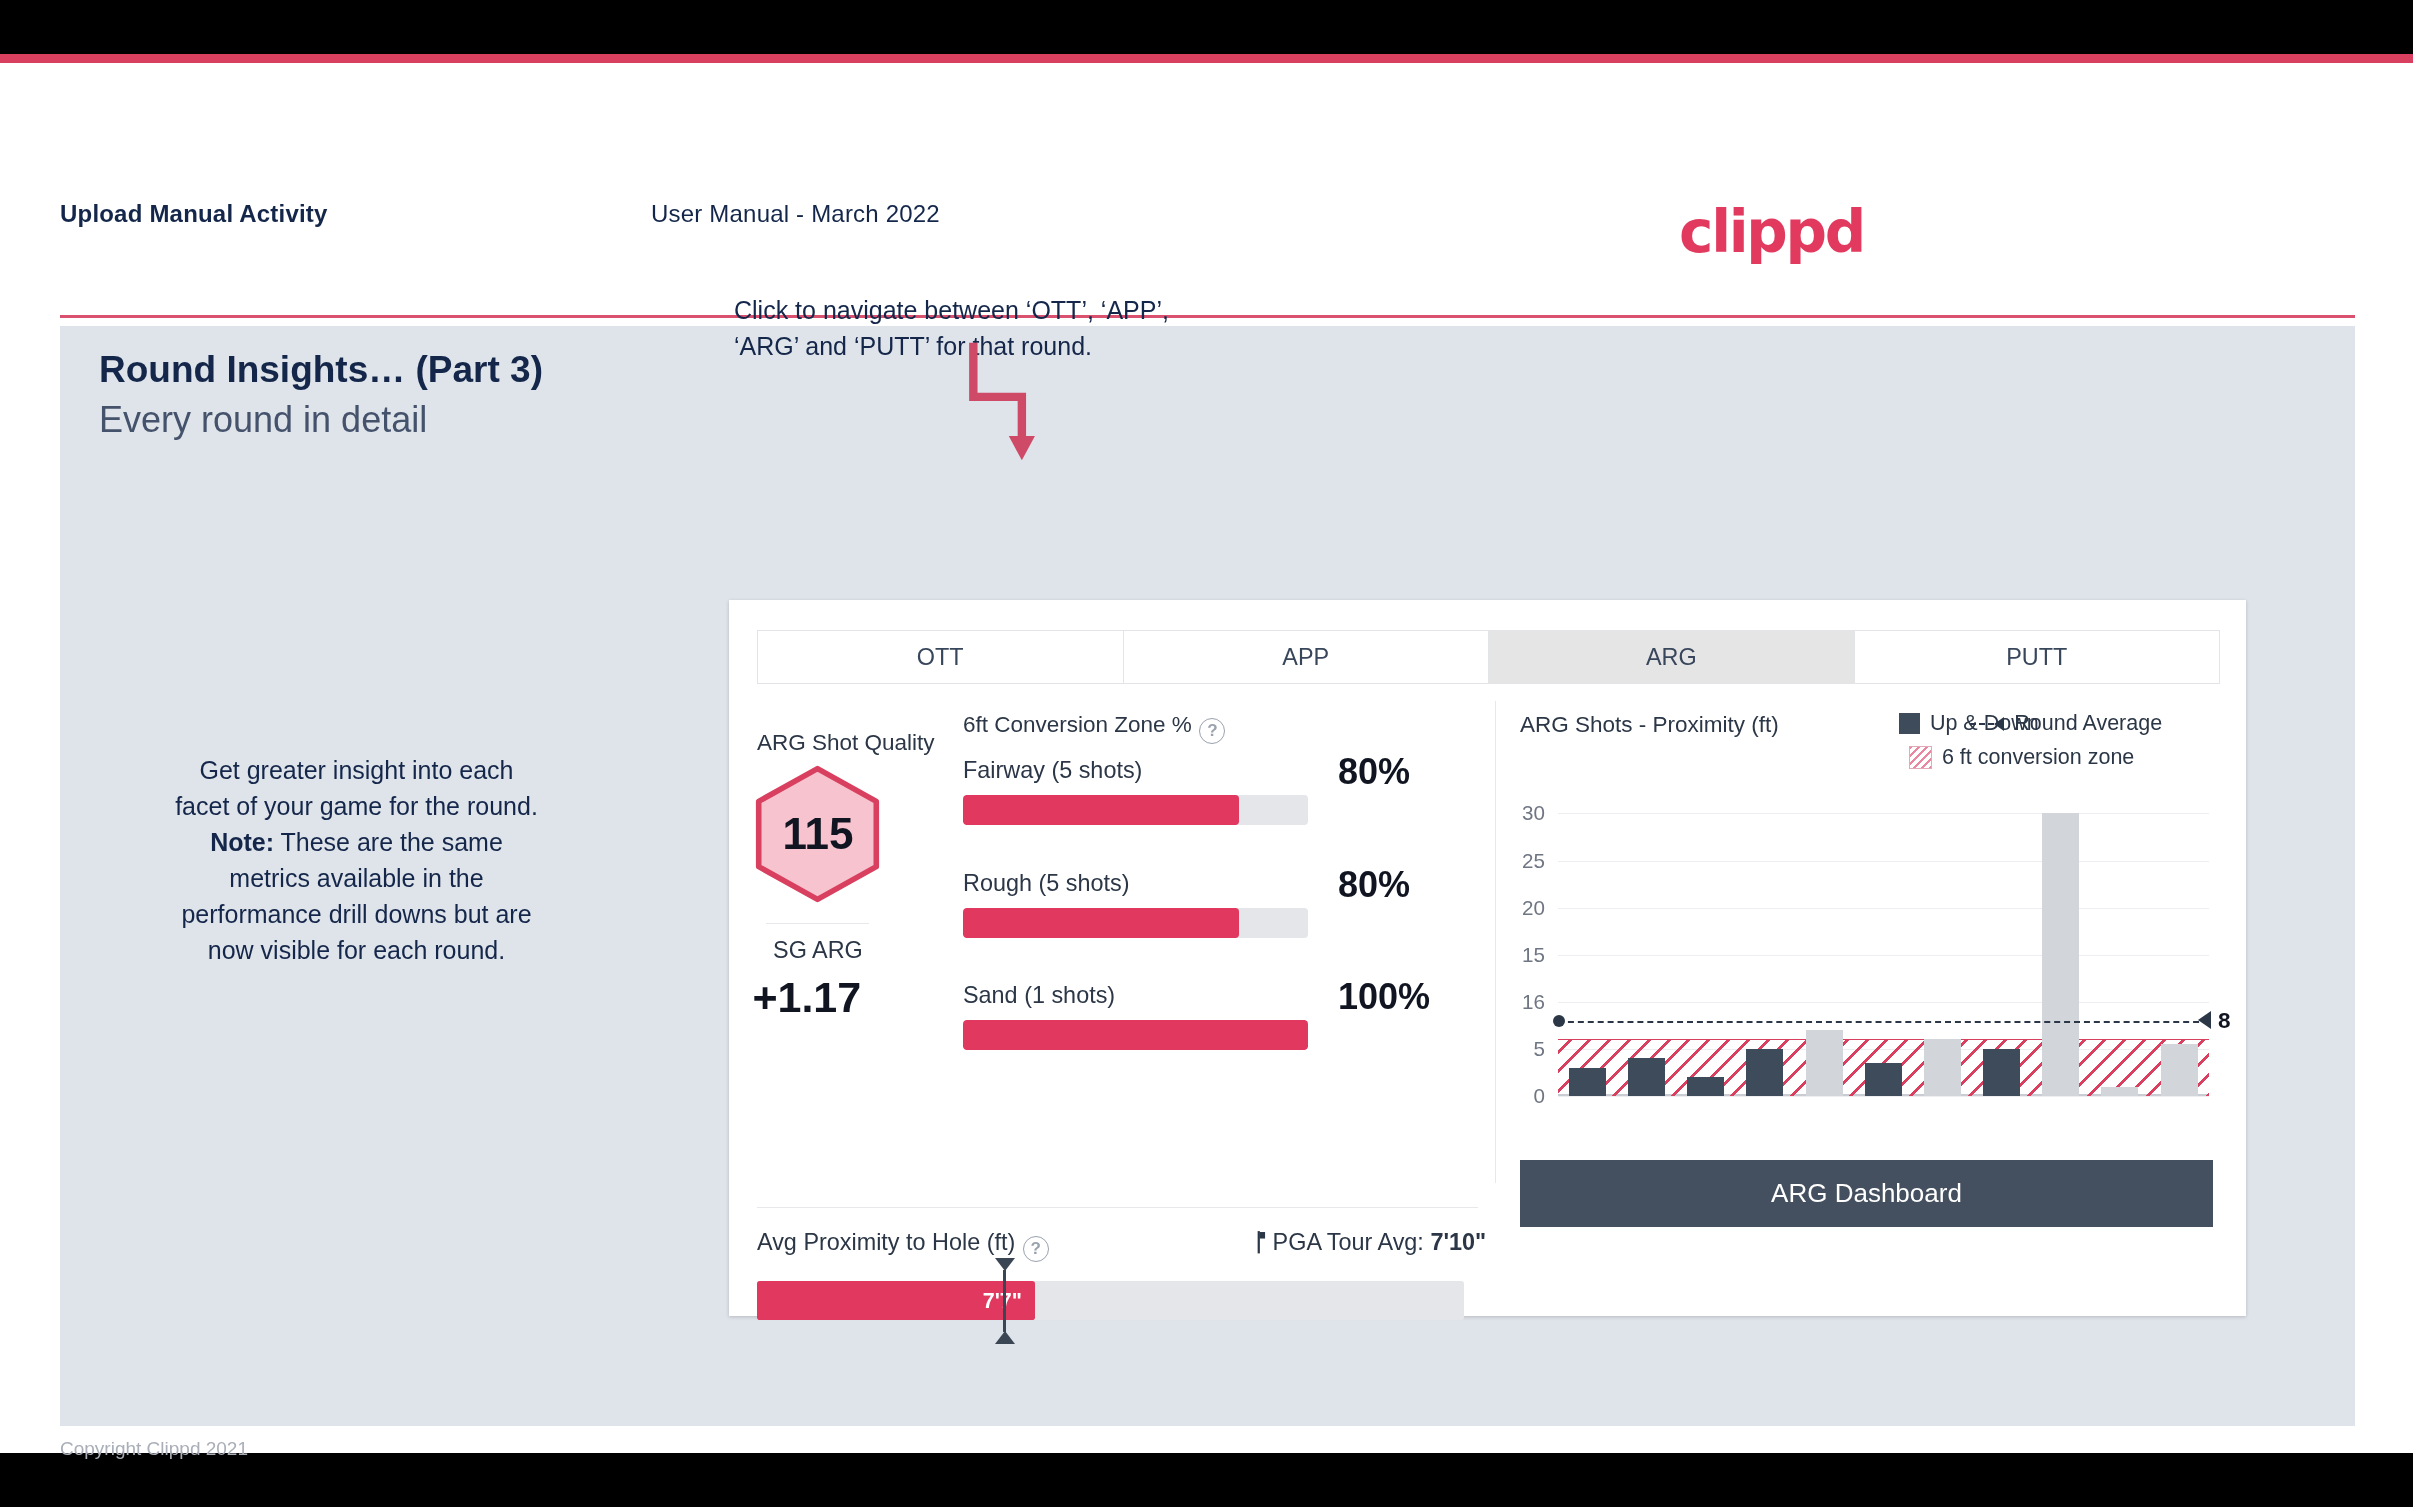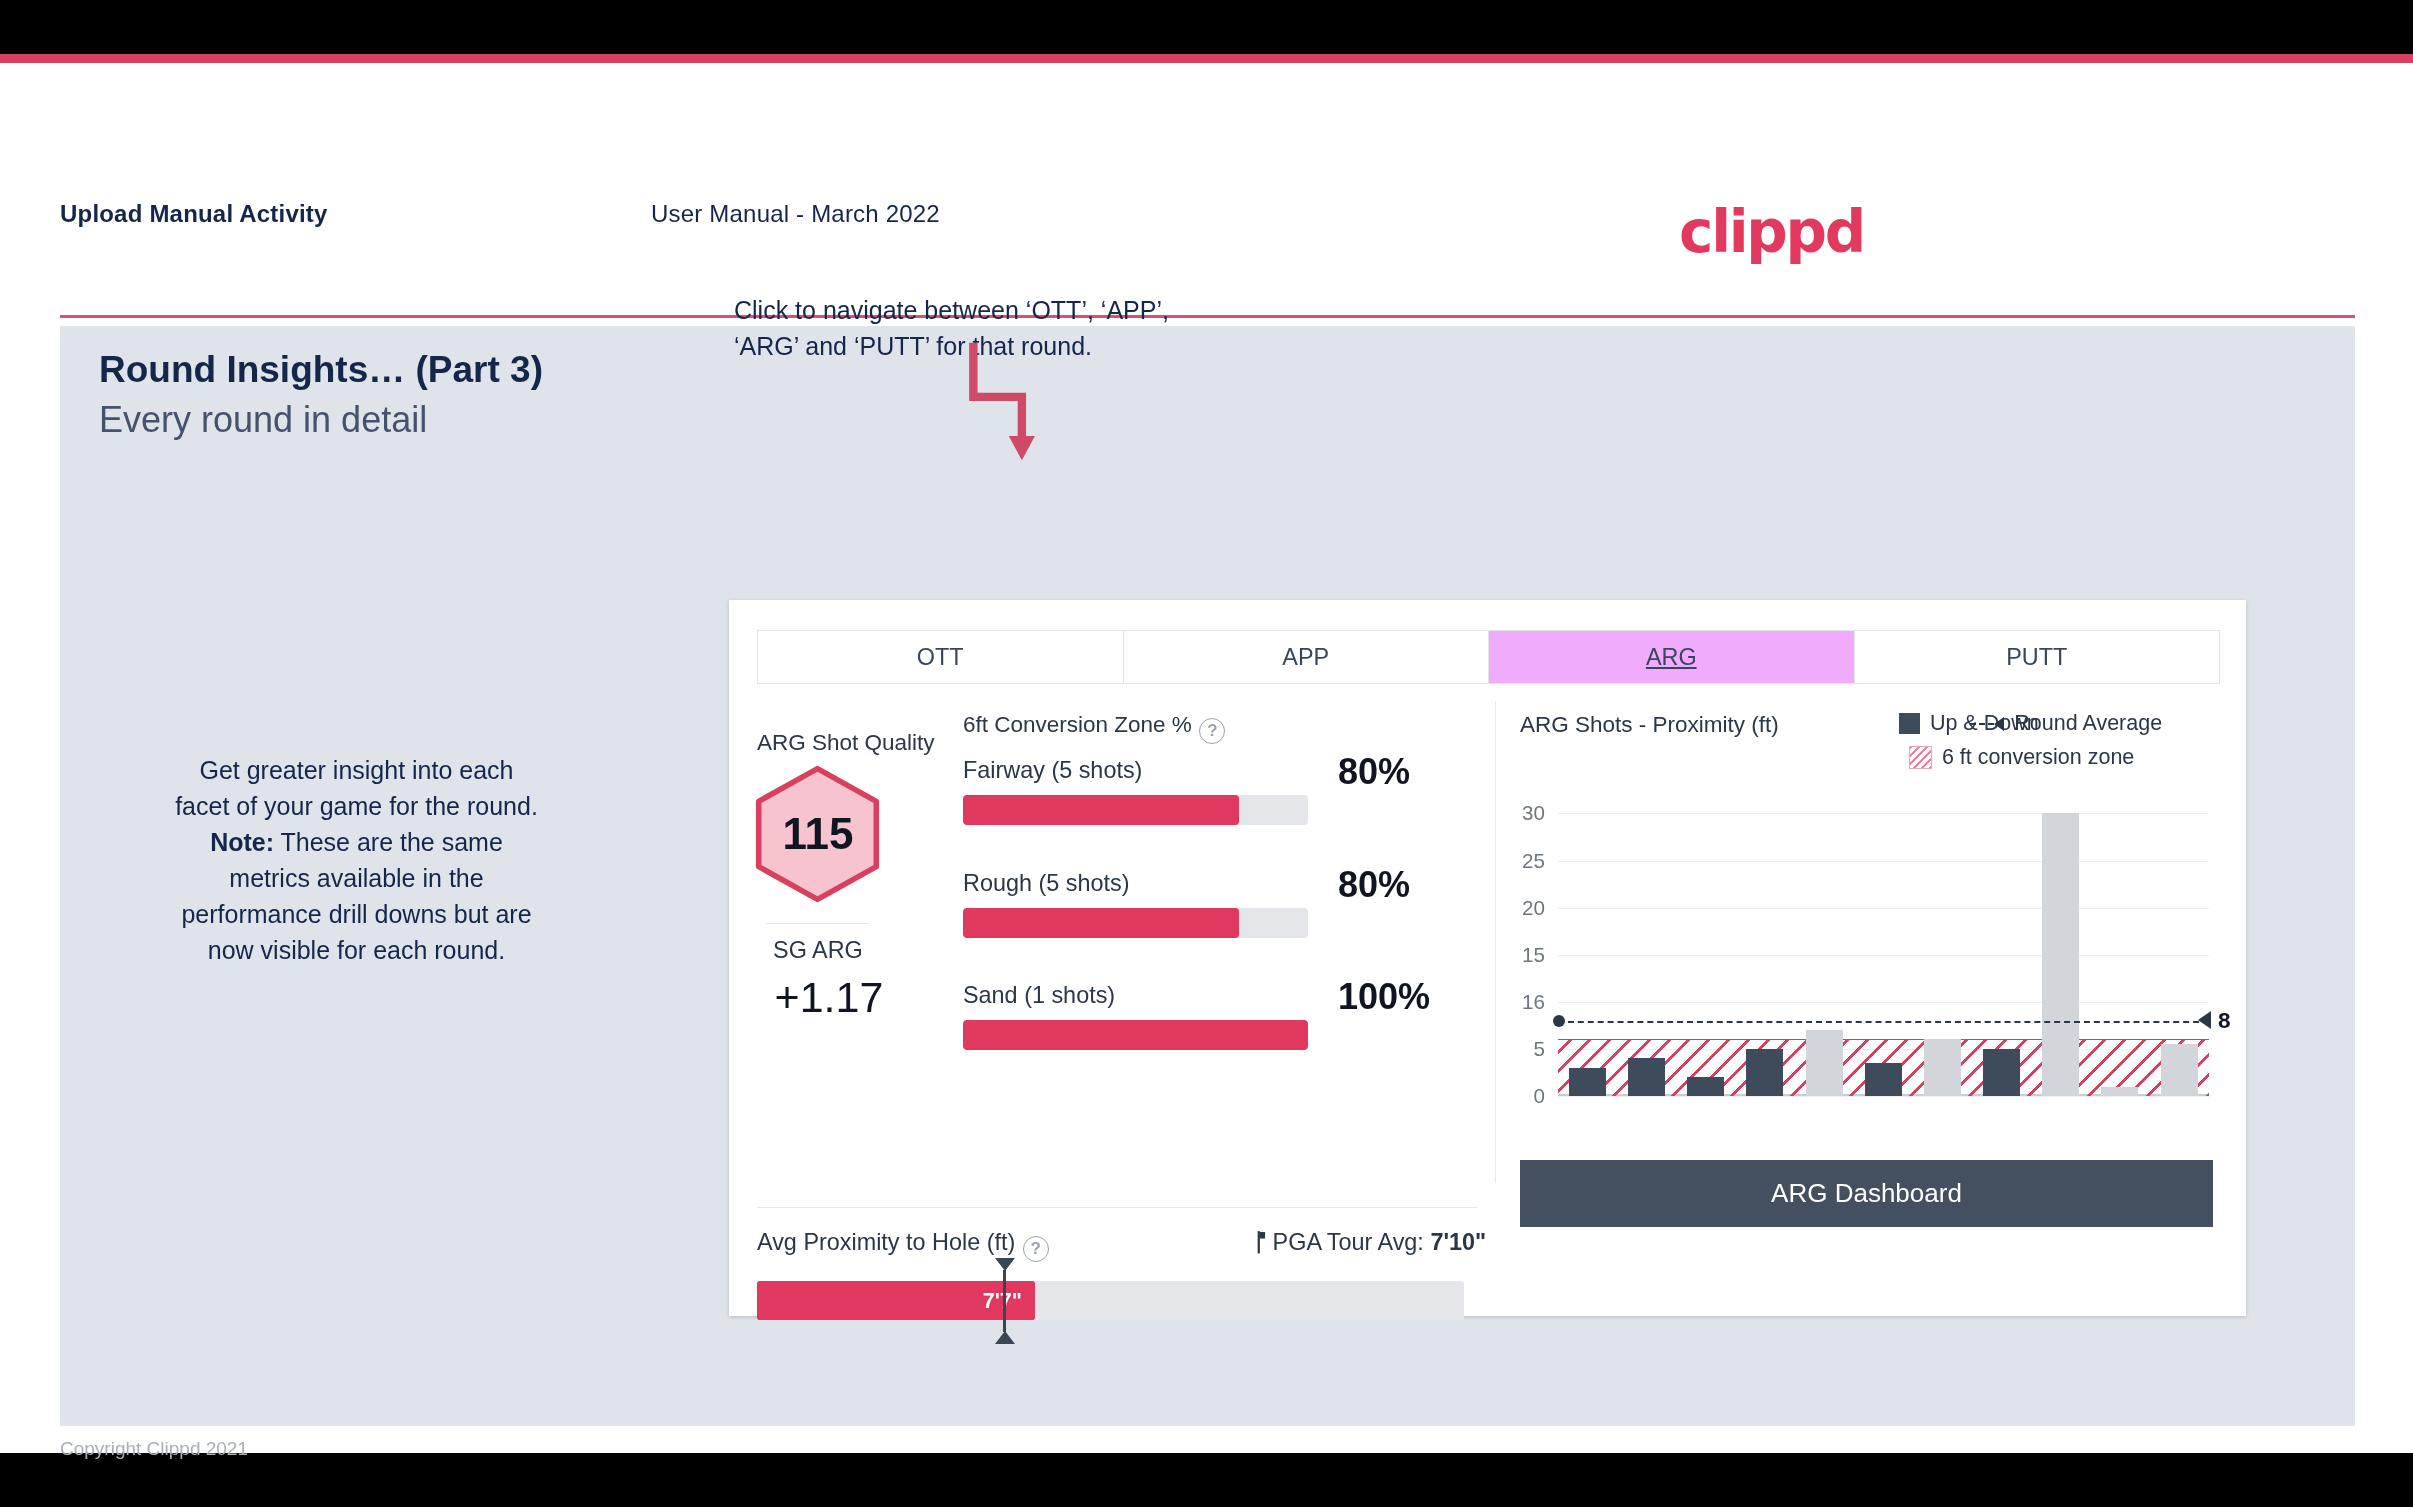--- a/index.html
+++ b/index.html
@@ -28,35 +28,35 @@
   .bodytext{position:absolute;left:169px;top:698px;width:375px;text-align:center;font-size:25px;line-height:1.44;color:#14274a;}
   .bodytext b{font-weight:700;}
 
   .copy{position:absolute;left:60px;top:1384px;font-size:19px;color:#a9aeb8;}
 
   
   .card{position:absolute;left:729px;top:546px;width:1517px;height:716px;background:#fff;box-shadow:0 0.9px 3.7px rgba(0,0,0,.18);}
   .tabs{position:absolute;left:28px;top:30px;width:1463px;height:54px;display:flex;border:0.9px solid #e2e4e8;box-sizing:border-box;}
   .tab{flex:1;display:flex;align-items:center;justify-content:center;font-size:23.4px;color:#38465c;border-right:0.9px solid #e2e4e8;background:#fff;box-sizing:border-box;}
   .tab:last-child{border-right:none;}
-  .tab.active{background:#f0abfc;text-decoration:underline;}
+  .tab.active{background:#e5e5e5;}
 
   .divider-v{position:absolute;left:766px;top:101px;width:0.9px;height:482px;background:#e6e8ec;}
   .divider-h{position:absolute;left:28px;top:607px;width:721px;height:0.9px;background:#e6e8ec;}
 
   
   .lbl-sq{position:absolute;left:28px;top:120px;font-size:22.5px;color:#2b3646;margin-top:10px;}
   .lbl-cz{position:absolute;left:234px;top:112px;font-size:22.5px;color:#2b3646;}
   .qmark{display:inline-block;width:24px;height:24px;border:1.9px solid #9aa2ae;border-radius:50%;color:#9aa2ae;font-size:17px;line-height:23.4px;text-align:center;vertical-align:-3.7px;margin-left:7.5px;font-weight:600;}
 
   .hexwrap{position:absolute;left:23.4px;top:164px;width:131px;height:140px;}
   .hexnum{position:absolute;left:0;top:0;width:131px;height:140px;display:flex;align-items:center;justify-content:center;font-size:44px;font-weight:700;color:#101521;}
   .sgline{position:absolute;left:37px;top:323px;width:103px;height:0.9px;background:#e6e8ec;}
   .sglbl{position:absolute;left:23.4px;top:337px;width:131px;text-align:center;font-size:23.4px;color:#2b3646;}
-  .sgval{position:absolute;left:23.4px;top:373px;width:131px;text-align:right;font-size:43px;font-weight:400;color:#101521;}
+  .sgval{position:absolute;left:23.4px;top:373px;width:131px;text-align:left;font-size:43px;font-weight:700;color:#101521;}
 
   .czrow{position:absolute;left:234px;width:524px;}
   .czname{font-size:23.4px;color:#2b3646;margin-bottom:11.2px;}
   .czbar{position:relative;width:345px;height:30px;background:#e4e6ea;border-radius:3.7px;overflow:hidden;}
   .czfill{position:absolute;left:0;top:0;height:30px;background:#e0385f;border-radius:3.7px;}
   .czpct{position:absolute;left:375px;top:-5.6px;font-size:36px;font-weight:700;color:#101521;}
 
   
   .proxlbl{position:absolute;left:28px;top:629px;font-size:23.4px;color:#2b3646;}
   .pgalbl{position:absolute;left:524px;top:629px;font-size:23.4px;color:#2b3646;}

